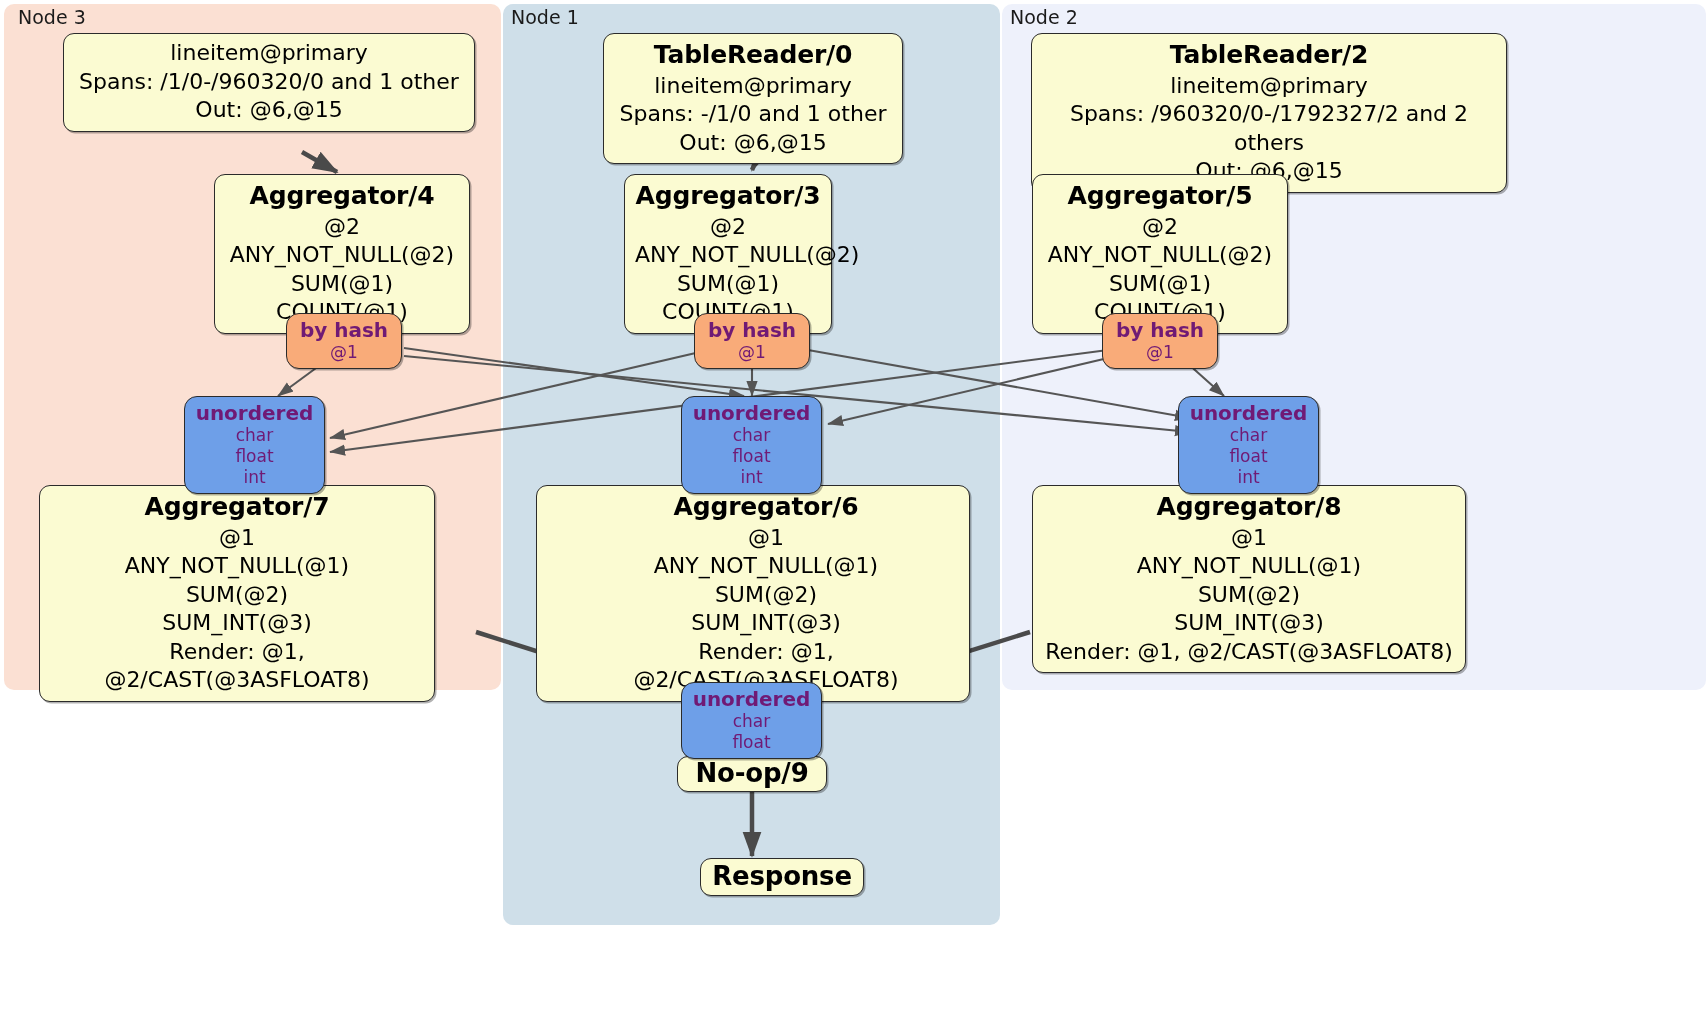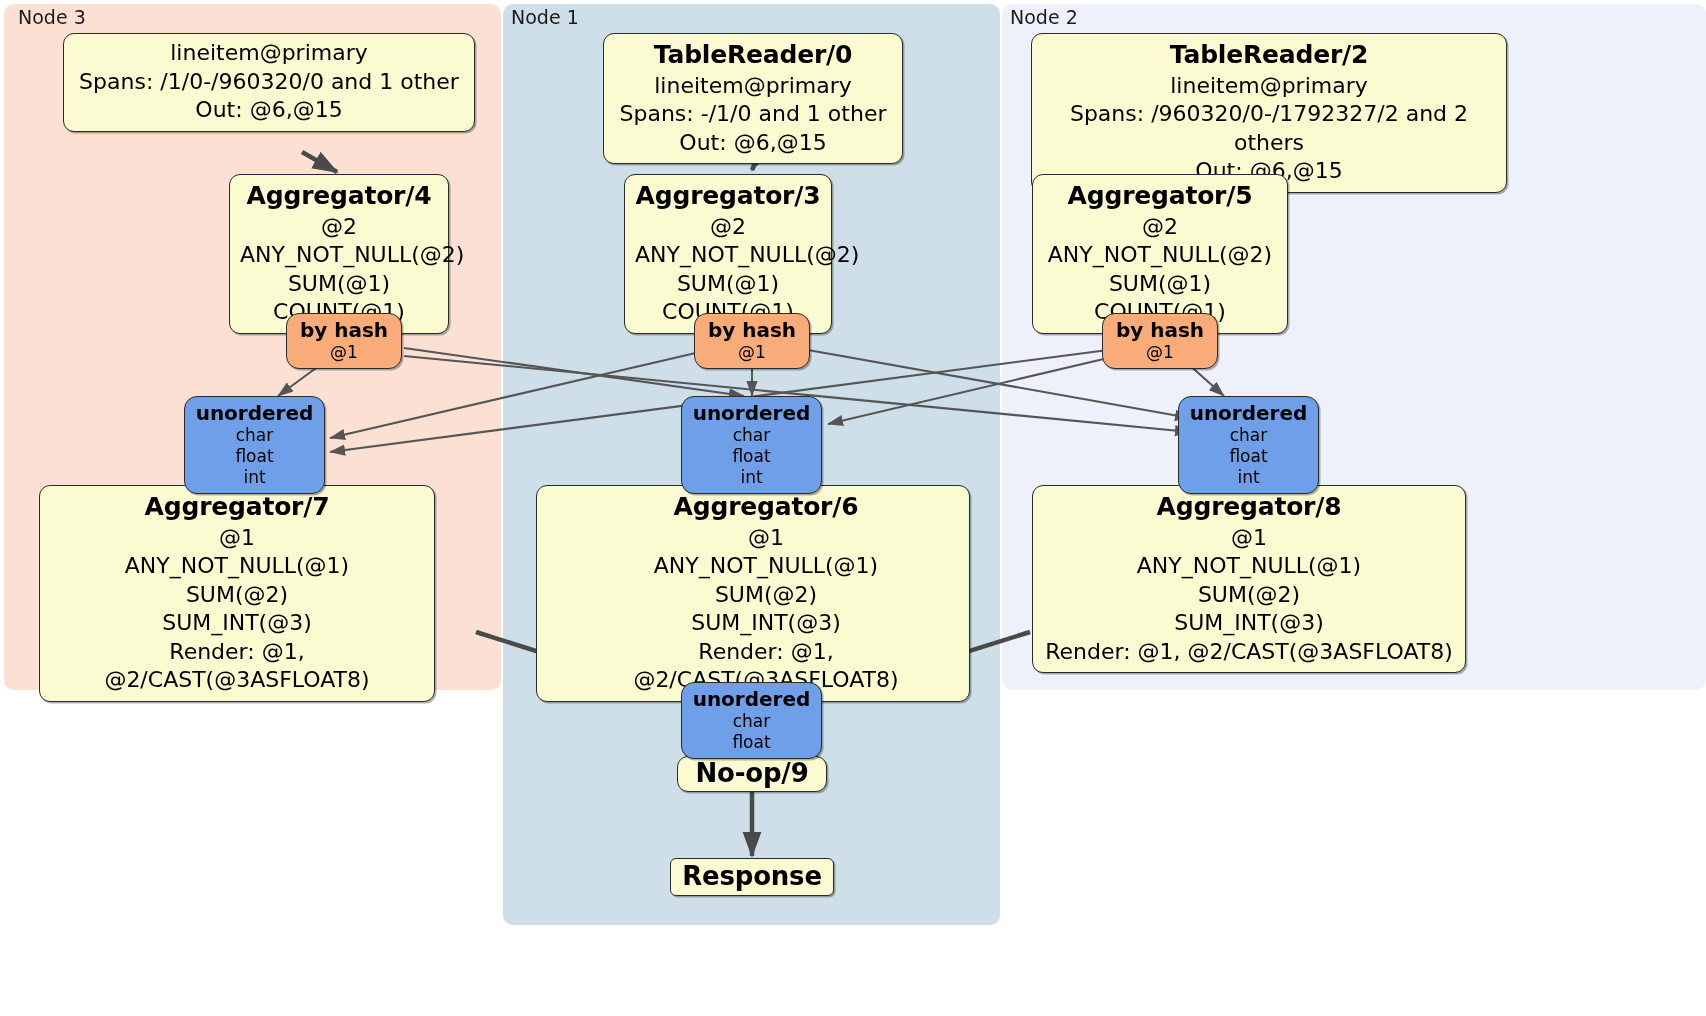--- a/index.html
+++ b/index.html
@@ -37,21 +37,21 @@
   .box .ln{font-size:22px;}
   .box.compact{padding:4px 14px 5px 14px;display:flex;align-items:center;justify-content:center;}
   .box.compact .ttl{font-size:26px;}
   
   .router{
     position:absolute;
     box-sizing:border-box;
     border:1.6px solid #2b2b2b;
     border-radius:13px;
     text-align:center;
-    color:#000000;
+    color:#701a75;
     line-height:1.22;
     padding:4px 10px 5px 10px;
     box-shadow:1.5px 1.5px 0 rgba(0,0,0,0.30);
   }
   .router.hash{background:#f9ab79;}
   .router.unord{background:#6e9fe8;}
   .router .rttl{font-weight:bold;font-size:20px;}
   .router .rln{font-size:17px;}
   .z-mid{z-index:3;}
   .z-over{z-index:4;}
@@ -131,21 +131,21 @@
     <div class="ln">Out: @6,@15</div>
   </div>
 
   <div class="box z-mid" style="left:1031px;top:33px;width:476px;">
     <div class="ttl">TableReader/2</div>
     <div class="ln">lineitem@primary</div>
     <div class="ln">Spans: /960320/0-/1792327/2 and 2 others</div>
     <div class="ln">Out: @6,@15</div>
   </div>
 
-  <div class="box z-mid" style="left:229px;top:174px;width:220px;">
+  <div class="box z-mid" style="left:214px;top:174px;width:256px;">
     <div class="ttl">Aggregator/4</div>
     <div class="ln">@2</div>
     <div class="ln">ANY_NOT_NULL(@2)</div>
     <div class="ln">SUM(@1)</div>
     <div class="ln">COUNT(@1)</div>
   </div>
 
   <div class="box z-mid" style="left:624px;top:174px;width:208px;">
     <div class="ttl">Aggregator/3</div>
     <div class="ln">@2</div>
@@ -224,17 +224,17 @@
   <div class="router unord z-over" style="left:681px;top:682px;width:141px;">
     <div class="rttl">unordered</div>
     <div class="rln">char</div>
     <div class="rln">float</div>
   </div>
 
   <div class="box compact z-mid" style="left:677px;top:756px;width:150px;height:36px;">
     <div class="ttl">No-op/9</div>
   </div>
 
-  <div class="box compact z-mid" style="left:670px;top:858px;width:164px;height:38px;border-radius:6px;">
+  <div class="box compact z-mid" style="left:700px;top:858px;width:164px;height:38px;">
     <div class="ttl">Response</div>
   </div>
 
 </div>
 
 </body></html>

